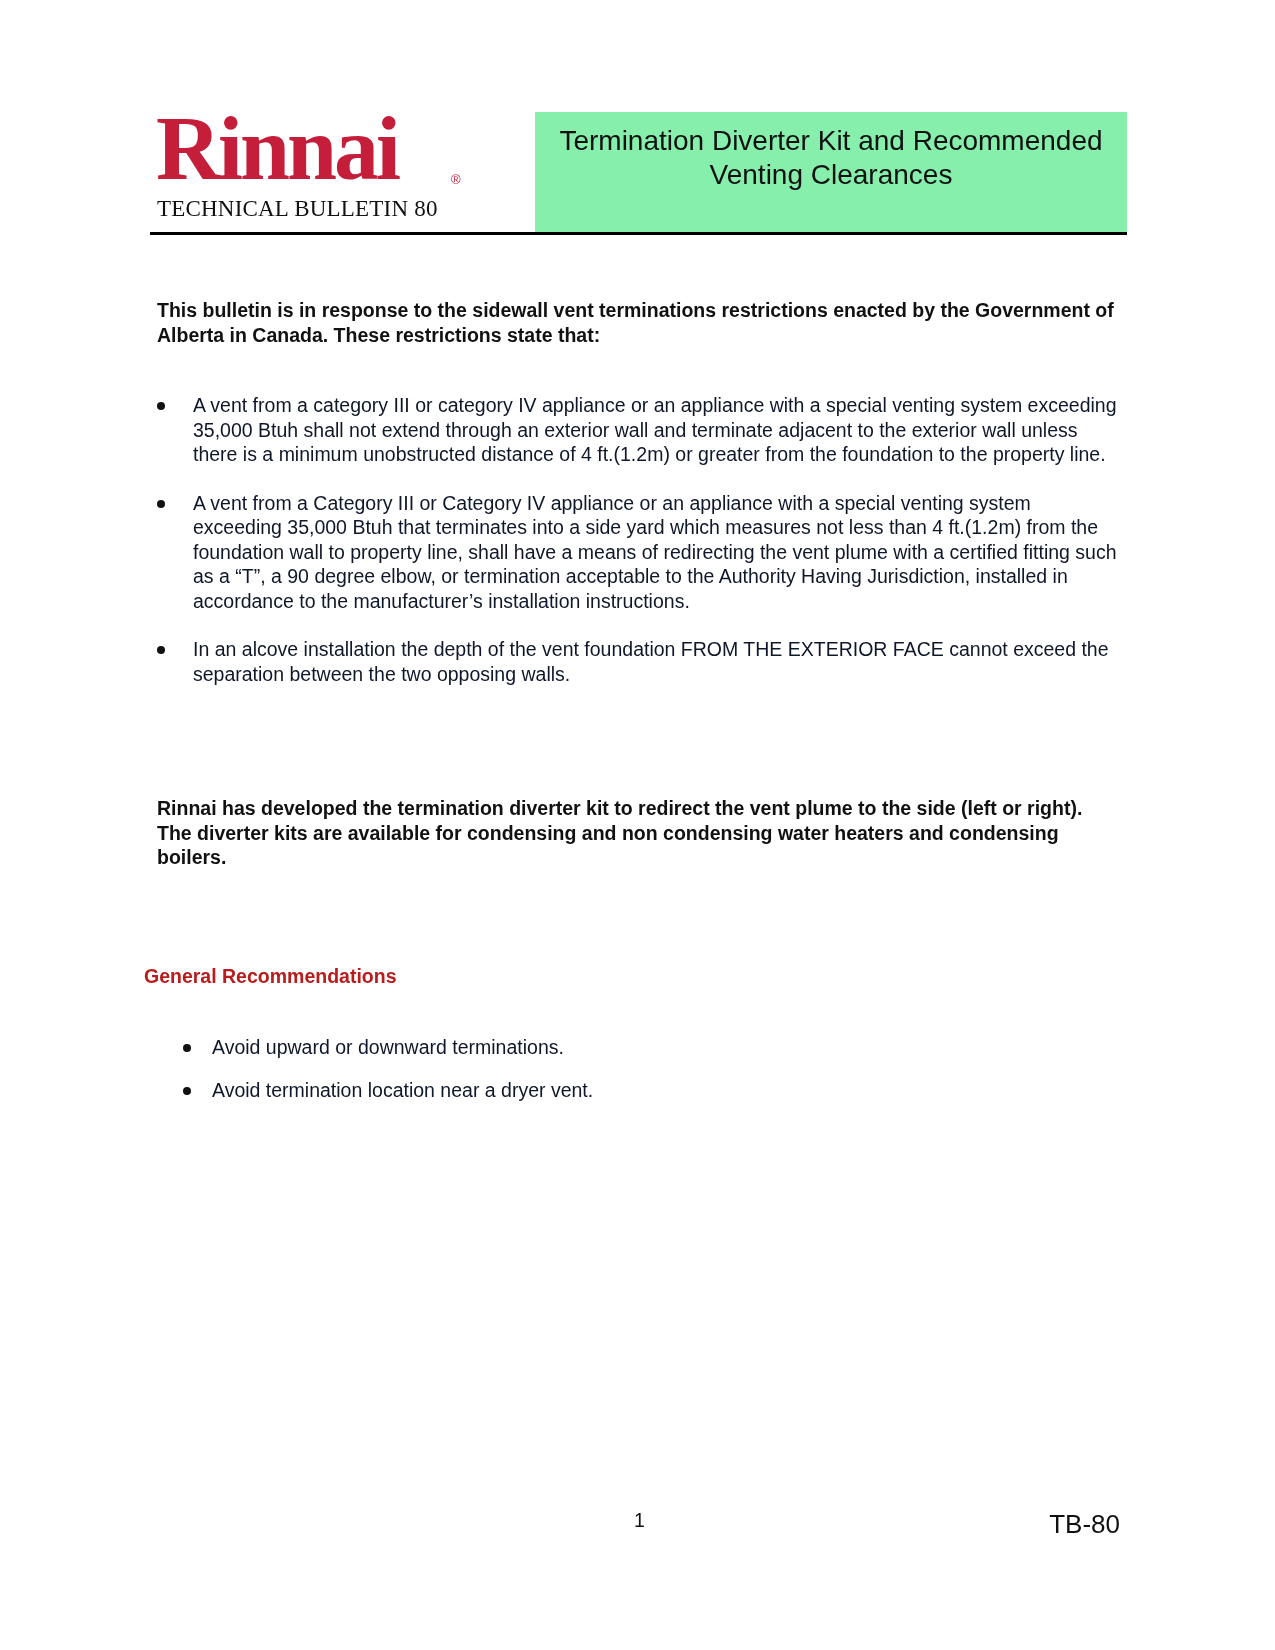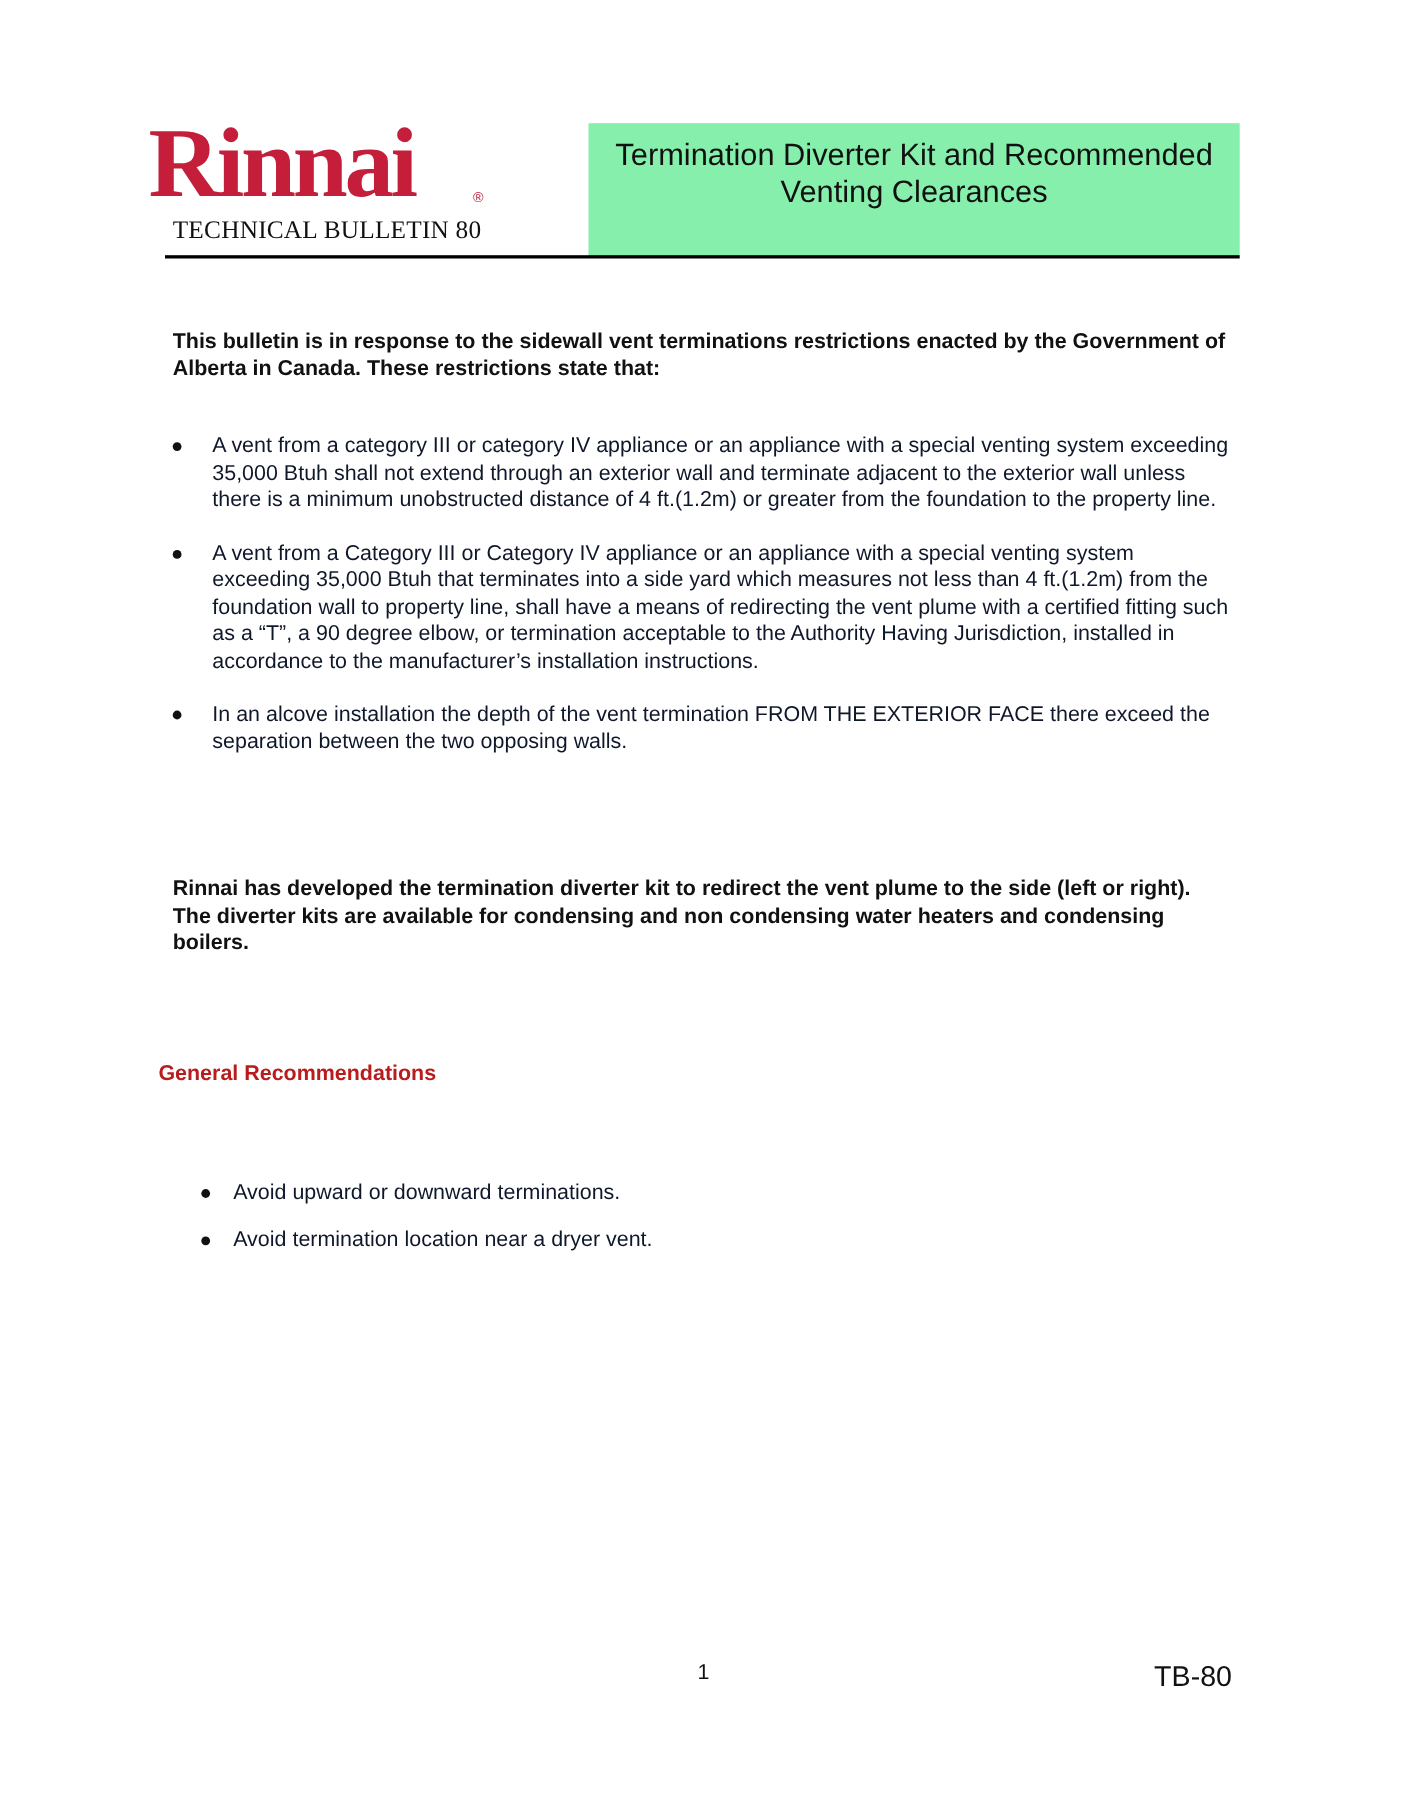--- a/index.html
+++ b/index.html
@@ -1,18 +1,18 @@
 <!DOCTYPE html>
 <html><head>
 <meta charset="utf-8">
 <style>
   html, body { margin: 0; padding: 0; background: #ffffff; }
   body { width: 1275px; height: 1650px; position: relative; overflow: hidden;
          font-family: "Liberation Sans", sans-serif; color: #111111; }
-  .logo { position: absolute; left: 135px; top: 106px; height: 86px; }
+  .logo { position: absolute; left: 156px; top: 106px; height: 86px; }
   .logo-word { font-family: "Liberation Serif", serif; font-weight: bold; font-size: 90px;
                line-height: 86px; color: #c41e3a; letter-spacing: -3px; display: inline-block; }
   .logo-reg { font-family: "Liberation Sans", sans-serif; font-size: 13px; color: #c41e3a;
               position: absolute; left: 295px; top: 66px; }
   .bulletin { position: absolute; left: 157px; top: 196px; font-family: "Liberation Serif", serif;
               font-size: 23px; color: #111; letter-spacing: 0.2px; }
   .title-box { position: absolute; left: 535px; top: 112px; width: 592px; height: 121px;
                background: #86efac; text-align: center; }
   .title-text { font-size: 28px; line-height: 34px; margin-top: 12px; color: #111; }
   .title-rule { position: absolute; left: 150px; top: 232px; width: 977px; height: 3px; background: #000; }
@@ -49,29 +49,29 @@
   <li class="li" style="margin-bottom:24px;">
     <span class="dot"></span>
     <span>A vent from a category III or category IV appliance or an appliance with a special venting system exceeding 35,000 Btuh shall not extend through an exterior wall and terminate adjacent to the exterior wall unless there is a minimum unobstructed distance of 4 ft.(1.2m) or greater from the foundation to the property line.</span>
   </li>
   <li class="li" style="margin-bottom:24px;">
     <span class="dot"></span>
     <span>A vent from a Category III or Category IV appliance or an appliance with a special venting system exceeding 35,000 Btuh that terminates into a side yard which measures not less than 4 ft.(1.2m) from the foundation wall to property line, shall have a means of redirecting the vent plume with a certified fitting such as a “T”, a 90 degree elbow, or termination acceptable to the Authority Having Jurisdiction, installed in accordance to the manufacturer’s installation instructions.</span>
   </li>
   <li class="li">
     <span class="dot"></span>
-    <span>In an alcove installation the depth of the vent termination FROM THE EXTERIOR FACE there exceed the separation between the two opposing walls.</span>
+    <span>In an alcove installation the depth of the vent foundation FROM THE EXTERIOR FACE cannot exceed the separation between the two opposing walls.</span>
   </li>
 </ul>
 
 <div class="p" style="top:796px;">Rinnai has developed the termination diverter kit to redirect the vent plume to the side (left or right). The diverter kits are available for condensing and non condensing water heaters and condensing boilers.</div>
 
 <div class="h">General Recommendations</div>
 
-<ul class="gen" style="top:1035px;margin-top:37px;">
+<ul class="gen" style="top:1035px;">
   <li class="li">
     <span class="dot"></span>
     <span>Avoid upward or downward terminations.</span>
   </li>
   <li class="li">
     <span class="dot"></span>
     <span>Avoid termination location near a dryer vent.</span>
   </li>
 </ul>
 

